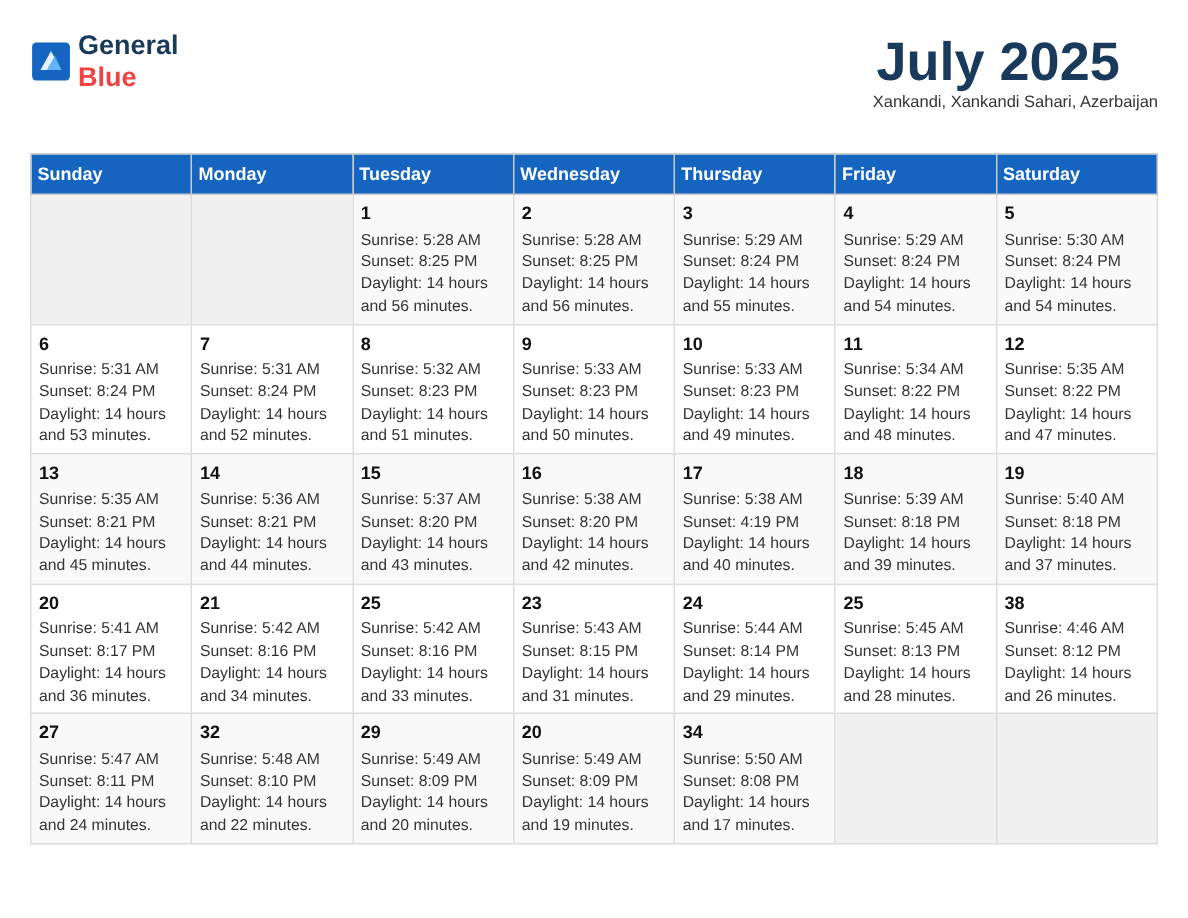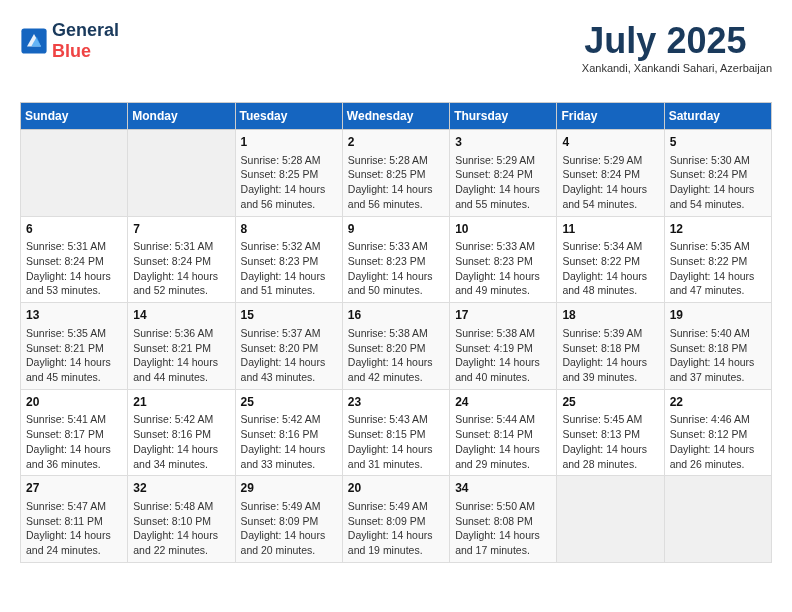--- a/index.html
+++ b/index.html
@@ -229,21 +229,21 @@
         </td>
         <td>
           <span class="day-num">24</span>
           <div class="cell-content"><span>Sunrise: 5:44 AM</span><br><span>Sunset: 8:14 PM</span><br><span>Daylight: 14 hours<br>and 29 minutes.</span></div>
         </td>
         <td>
           <span class="day-num">25</span>
           <div class="cell-content"><span>Sunrise: 5:45 AM</span><br><span>Sunset: 8:13 PM</span><br><span>Daylight: 14 hours<br>and 28 minutes.</span></div>
         </td>
         <td>
-          <span class="day-num">22</span>
+          <span class="day-num">38</span>
           <div class="cell-content"><span>Sunrise: 4:46 AM</span><br><span>Sunset: 8:12 PM</span><br><span>Daylight: 14 hours<br>and 26 minutes.</span></div>
         </td>
       </tr>
       <tr>
         <td>
           <span class="day-num">27</span>
           <div class="cell-content"><span>Sunrise: 5:47 AM</span><br><span>Sunset: 8:11 PM</span><br><span>Daylight: 14 hours<br>and 24 minutes.</span></div>
         </td>
         <td>
           <span class="day-num">32</span>

